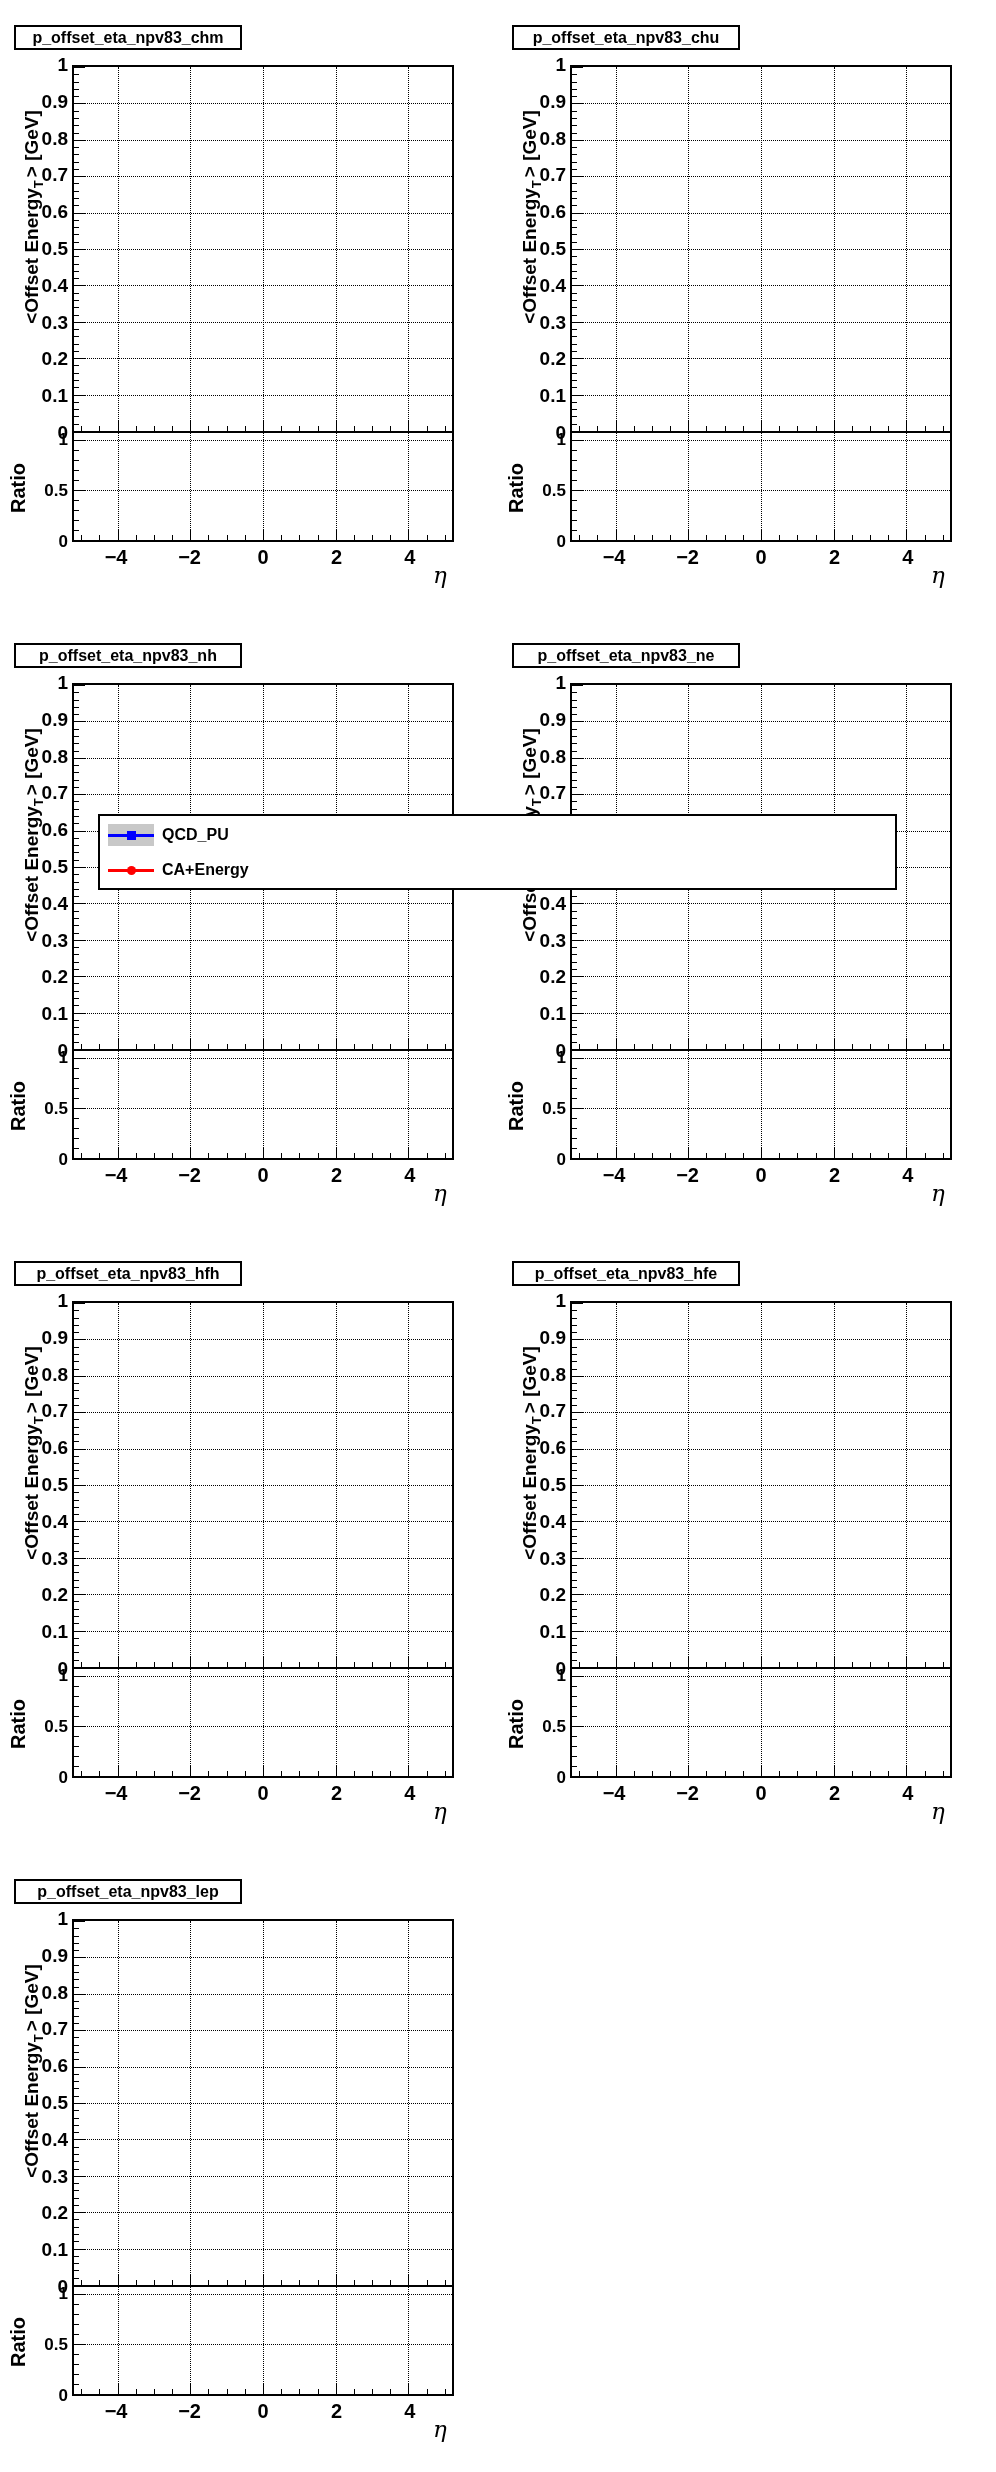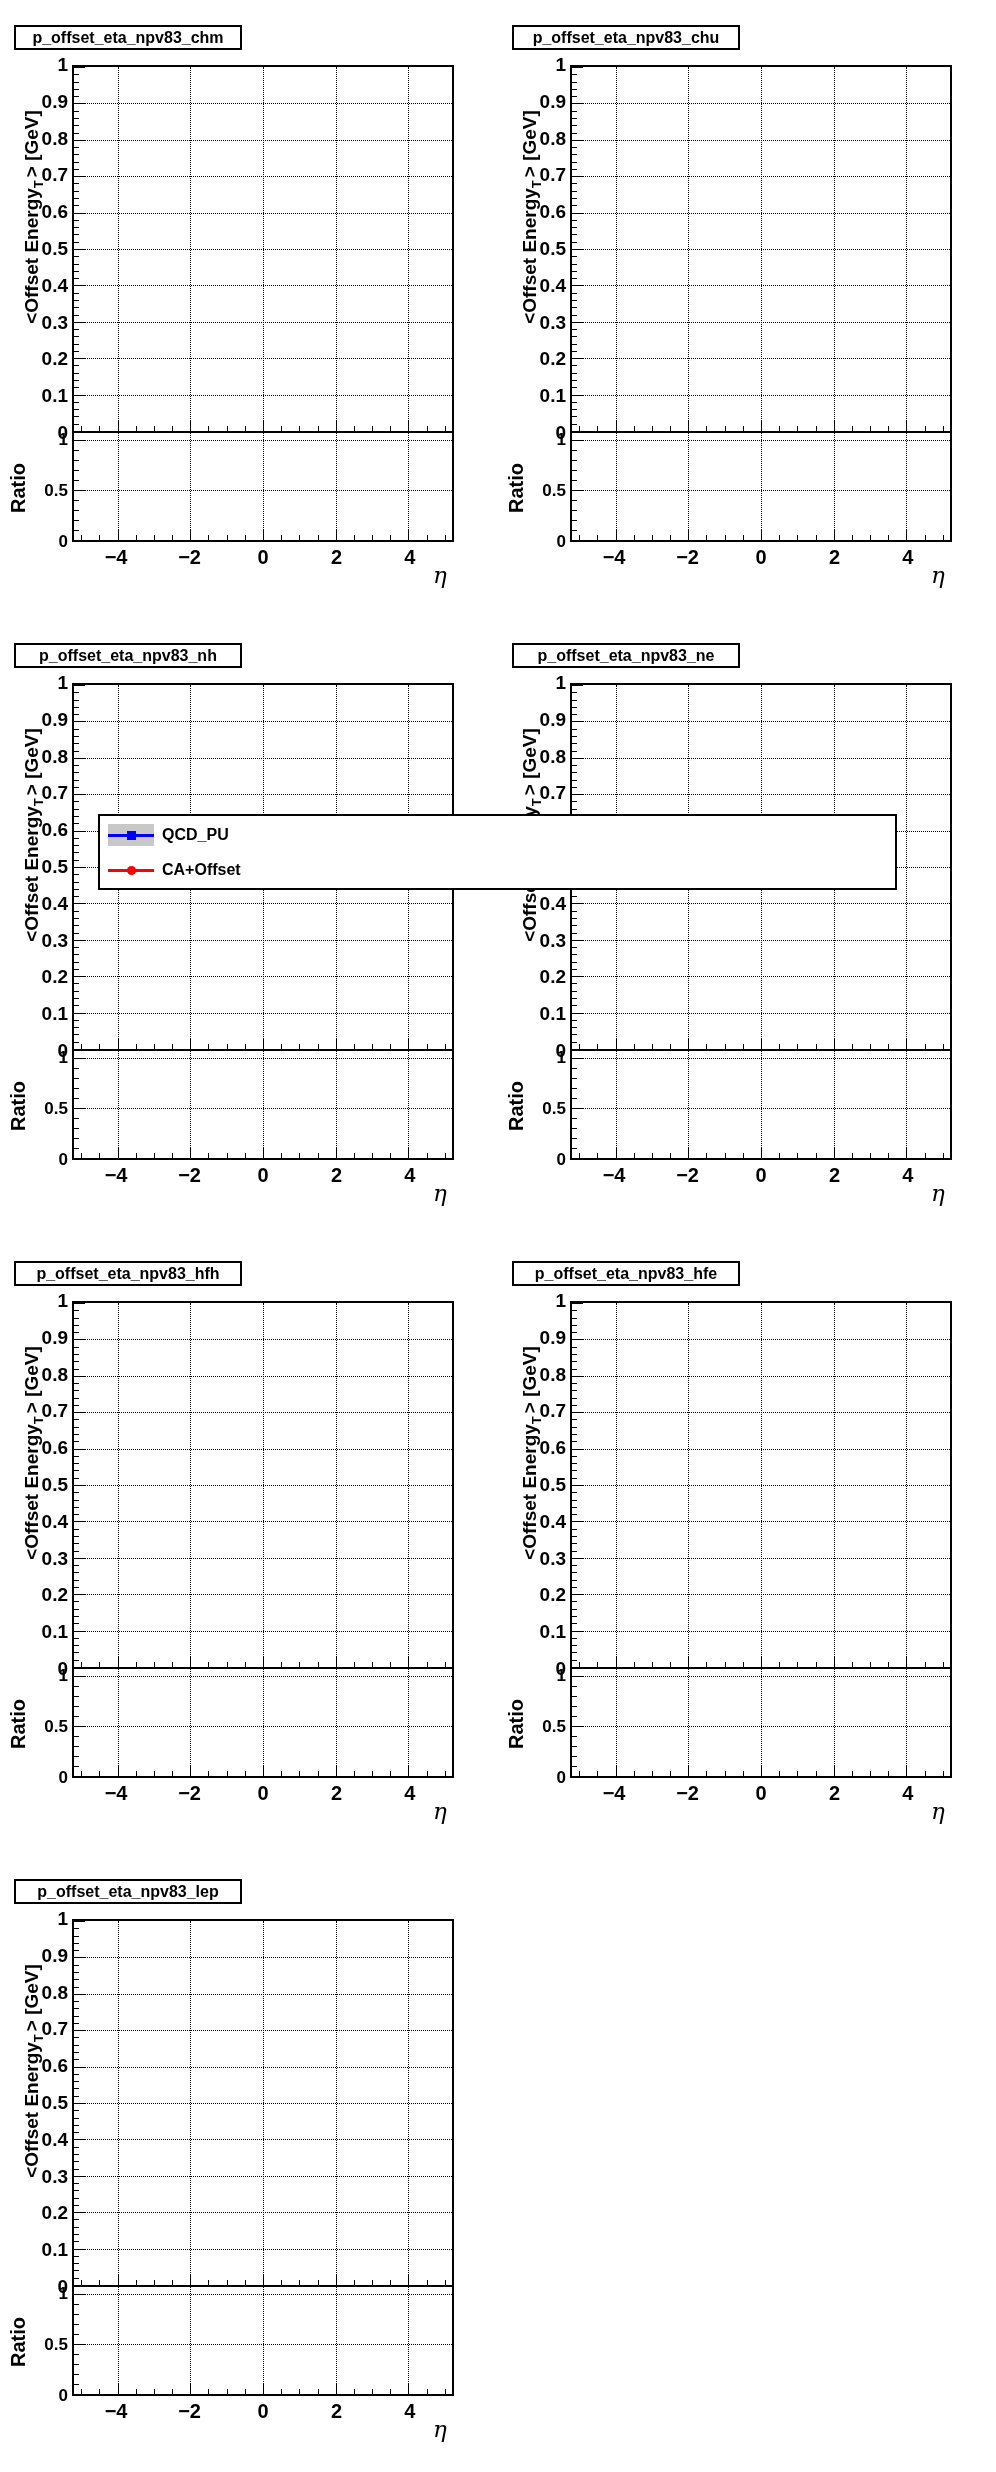--- a/index.html
+++ b/index.html
@@ -1151,16 +1151,16 @@
   <div id="legend">
     <div>
       <span class="lg-band" id="lg-band0" style="background: rgb(200, 200, 200);"></span>
       <span class="lg-line" id="lg-line0" style="top: 18px; background: rgb(0, 0, 255);"></span>
       <span class="lg-sq" id="lg-sq0" style="top: 15px; background: rgb(0, 0, 255);"></span>
       <span class="lg-label" style="top:9px;">QCD_PU</span>
     </div>
     <div>
       <span class="lg-line" id="lg-line1" style="top: 53px; background: rgb(255, 0, 0);"></span>
       <span class="lg-ci" id="lg-ci1" style="top: 50px; background: rgb(255, 0, 0);"></span>
-      <span class="lg-label" style="top:44px;">CA+Offset</span>
+      <span class="lg-label" style="top:44px;">CA+Energy</span>
     </div>
   </div>
 </div>
 
 </body></html>

